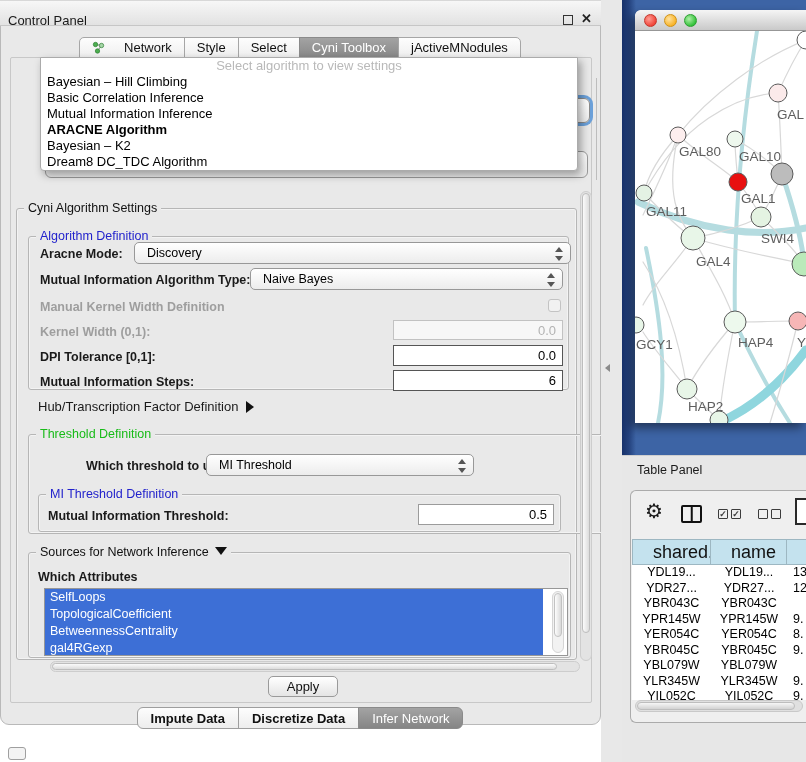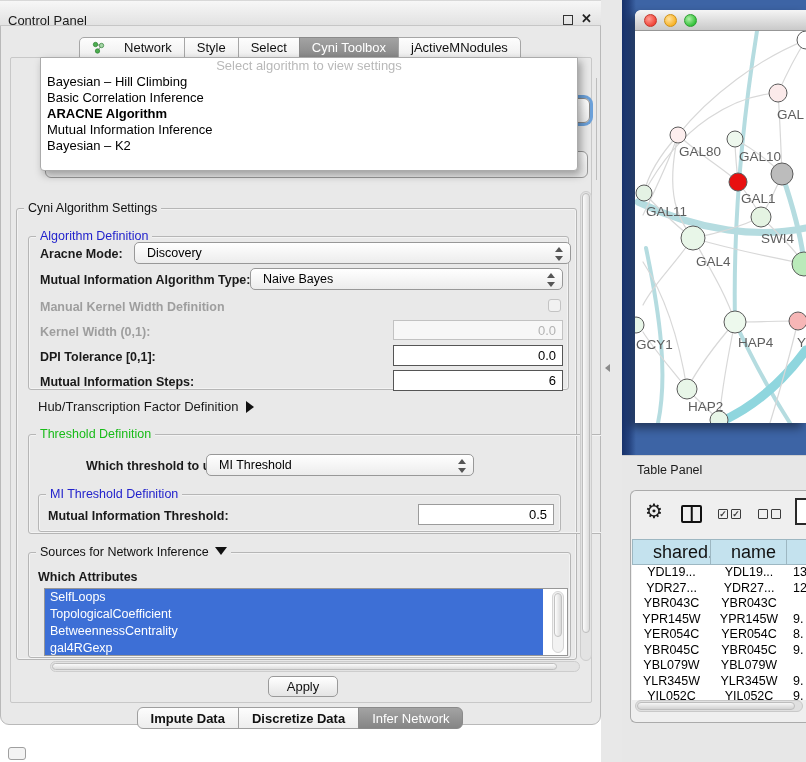--- a/index.html
+++ b/index.html
@@ -282,23 +282,24 @@
       <div class="btab">Impute Data</div>
       <div class="btab">Discretize Data</div>
       <div class="btab sel">Infer Network</div>
     </div>
 
   <div class="abs dropdown">
     <div class="dd-placeholder">Select algorithm to view settings</div>
     <div>
         <div class="dd-item">Bayesian – Hill Climbing</div>
         <div class="dd-item">Basic Correlation Inference</div>
+        <div class="dd-item">Mutual Information Inference</div>
         <div class="dd-item bold">ARACNE Algorithm</div>
-        <div class="dd-item">Mutual Information Inference</div>
         <div class="dd-item">Bayesian – K2</div>
+        <div class="dd-item">Dream8 DC_TDC Algorithm</div>
       </div>
   </div>
 
   <div class="abs gap-strip"></div>
   <div class="abs splitter-arrow"></div>
   <div class="abs desktop"></div>
 
   <div class="abs net-win">
     <div class="net-titlebar">
       <div class="light red"></div>

